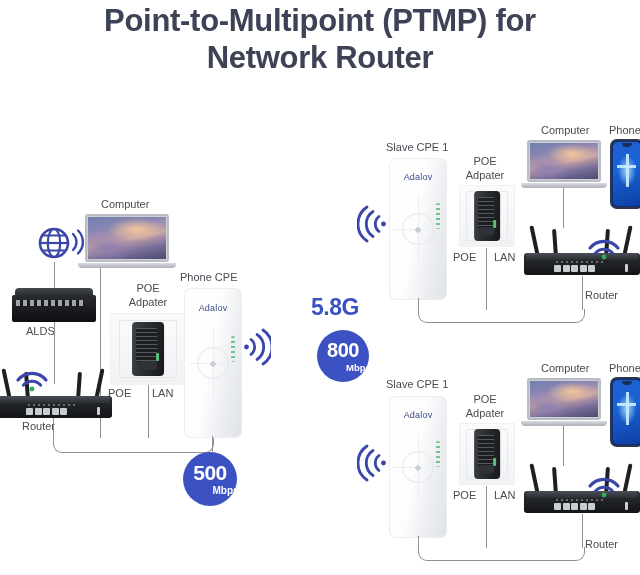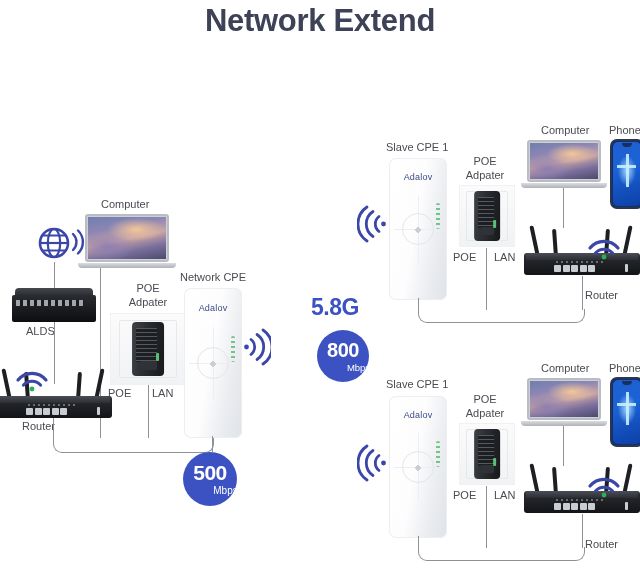--- a/index.html
+++ b/index.html
@@ -163,33 +163,34 @@
   .poe .led{position:absolute;right:14%;top:58%;width:3px;height:8px;background:#5ec97c;border-radius:1px;opacity:.95;}
 
   
   .badge{
     position:absolute;border-radius:50%;
     background:#3d52c2;color:#ffffff;
     display:flex;flex-direction:column;align-items:center;justify-content:center;
     line-height:1;
   }
   .badge .big{font-weight:bold;letter-spacing:-0.5px;}
-  .badge .unit{font-weight:normal;padding-left:31px;}
+  .badge .unit{font-weight:bold;padding-left:31px;}
   .bandtag{
     position:absolute;font-size:23px;font-weight:bold;color:#3d52c2;
     letter-spacing:-0.5px;white-space:nowrap;
   }
 </style>
 </head>
 <body>
 
 <div class="stage">
 
   <div class="title">
-    <span class="l2">Network Extend</span>
+    <span>Point-to-Multipoint (PTMP) for</span>
+    <span class="l2">Network Router</span>
   </div>
 
   <div class="globe" style="left:37px;top:226px;">
     <svg viewBox="0 0 34 34">
       <circle cx="17" cy="17" r="14" fill="none" stroke="#3a46a8" stroke-width="2.6"></circle>
       <ellipse cx="17" cy="17" rx="6.2" ry="14" fill="none" stroke="#3a46a8" stroke-width="2.2"></ellipse>
       <line x1="3" y1="17" x2="31" y2="17" stroke="#3a46a8" stroke-width="2.2"></line>
       <line x1="5.5" y1="9.5" x2="28.5" y2="9.5" stroke="#3a46a8" stroke-width="2"></line>
       <line x1="5.5" y1="24.5" x2="28.5" y2="24.5" stroke="#3a46a8" stroke-width="2"></line>
     </svg>
@@ -229,21 +230,21 @@
     <div class="inner"></div>
     <div class="brick" style="top:12%;width:42%;height:76%;">
       <div class="fins"></div>
       <div class="pad"></div>
       <div class="led"></div>
     </div>
   </div>
   <div class="lbl" style="left:108px;top:387px;">POE</div>
   <div class="lbl" style="left:152px;top:387px;">LAN</div>
 
-  <div class="lbl" style="left:180px;top:271px;">Network CPE</div>
+  <div class="lbl" style="left:180px;top:271px;">Phone CPE</div>
   <div class="cpe" style="left:184px;top:288px;width:58px;height:150px;">
     <div class="shell"></div>
     <div class="brand">Adalov</div>
     <div class="cx" style="left:50%;top:26%;width:1px;height:48%;"></div>
     <div class="cx" style="left:8%;top:50%;width:84%;height:1px;"></div>
     <div class="emb"></div>
     <div class="leds" style="right:7px;top:32%;height:26px;"></div>
   </div>
   <div class="wifi" style="left:243px;top:327px;width:28px;height:40px;">
     <svg viewBox="0 0 28 40">

